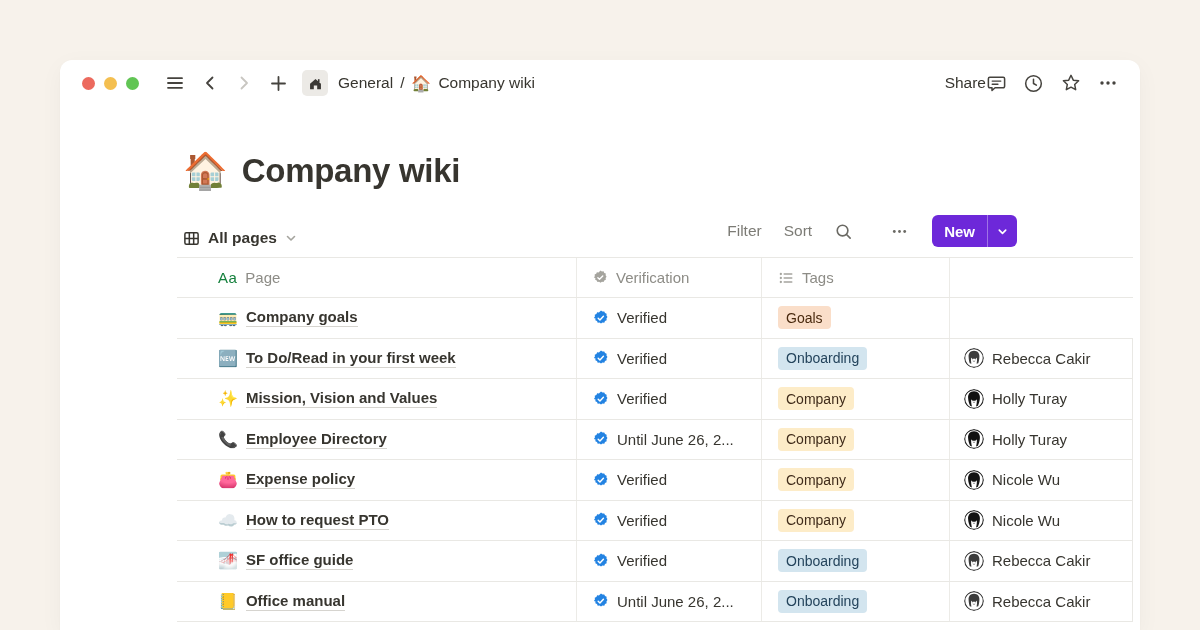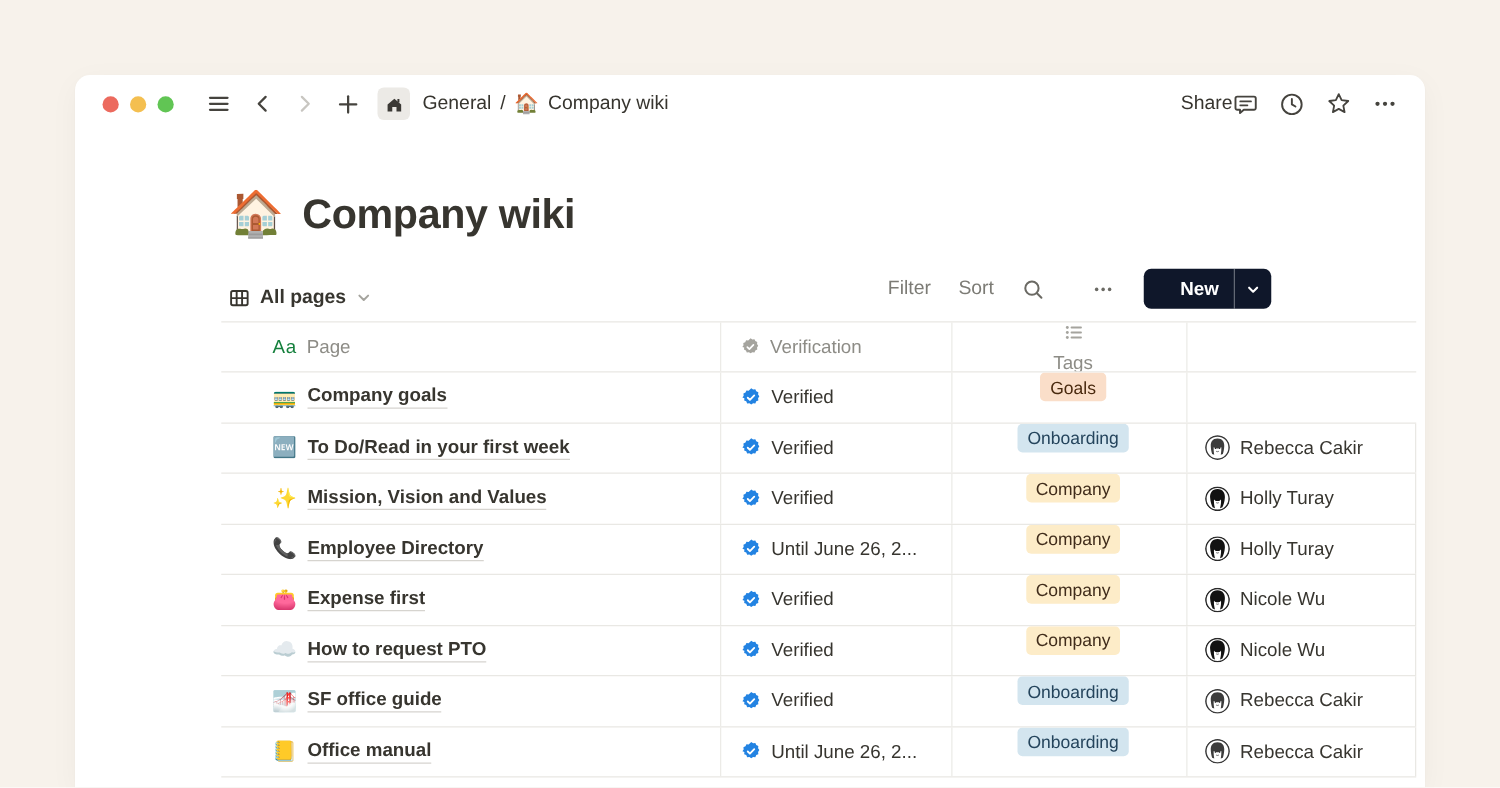--- a/index.html
+++ b/index.html
@@ -43,41 +43,41 @@
   
   .view-toolbar {
     width:840px; display:flex; align-items:flex-end;
     margin-top:24px; padding-left:6px; height:33px;
   }
   .view-switcher { display:flex; align-items:center; gap:8px; cursor:pointer; }
   .view-label { font-size:15.5px; font-weight:700; }
   .toolbar-right { margin-left:auto; display:flex; align-items:center; gap:22px; }
   .tb-text-btn { font-size:15.5px; color:#7C7B75; cursor:pointer; }
   .new-btn {
-    display:flex; align-items:stretch; background:#0f172a; border-radius:6px;
-    overflow:hidden; height:32px; cursor:pointer; margin-left:2px;padding-left:17px;
+    display:flex; align-items:stretch; background:#6d28d9; border-radius:6px;
+    overflow:hidden; height:32px; cursor:pointer; margin-left:2px;
   }
   .new-btn-main {
     color:#fff; font-size:15px; font-weight:600; display:flex; align-items:center;
     padding:0 12px;
   }
   .new-btn-divider { width:1px; background:rgba(255,255,255,0.35); }
   .new-btn-chevron { display:flex; align-items:center; padding:0 9px; }
   
   .table { width:956px; margin-top:10px; font-size:15px; }
   .t-row { display:flex; border-bottom:1px solid #E9E8E4; }
   .t-head { border-top:1px solid #E9E8E4; color:#8D8C86; height:41px; }
   .t-body-row { height:40.5px; }
   .t-cell {
     display:flex; align-items:center; gap:8px; border-right:1px solid #ECEBE7;
     padding:0 10px 0 16px; overflow:hidden; white-space:nowrap; cursor:pointer;
   }
   .col-page { width:400px; padding-left:41px; }
   .col-verif { width:185px; }
-  .col-tags { width:188px;flex-direction:column; }
+  .col-tags { width:188px; }
   .col-owner { width:183px; padding-left:14px; }
   .head-aa { font-size:15px; color:#15803d; letter-spacing:0.5px; }
   .page-link {
     font-weight:600; color:#37352F; border-bottom:1px solid #D6D4CF;
     padding-bottom:1px; cursor:pointer; overflow:hidden; text-overflow:ellipsis;
   }
   .cell-emoji { font-size:16px; flex:none; }
   .tag-pill {
     display:inline-block; padding:2.5px 8px; border-radius:4px; font-size:14px;
     line-height:1.3;
@@ -374,21 +374,21 @@
                   <path d="M9.2 13.2c.5.35 1.1.35 1.6 0" stroke="#111" stroke-width="0.5" fill="none" stroke-linecap="round"></path>
                 </svg>
 </span>
       <span>Holly Turay</span>
     </div>
   </div>
 
   <div class="t-row t-body-row">
     <div class="t-cell col-page">
       <span class="cell-emoji">👛</span>
-      <span class="page-link">Expense first</span>
+      <span class="page-link">Expense policy</span>
     </div>
     <div class="t-cell col-verif">
       <span>
         <svg width="16" height="16" viewBox="0 0 24 24">
                   <path d="M12 .9l2.2 1.5 2.7-.3 1.1 2.5 2.5 1.1-.3 2.7 1.5 2.2-1.5 2.2.3 2.7-2.5 1.1-1.1 2.5-2.7-.3-2.2 1.5-2.2-1.5-2.7.3-1.1-2.5-2.5-1.1.3-2.7L1.4 12l1.5-2.2-.3-2.7 2.5-1.1 1.1-2.5 2.7.3z" fill="#2383E2"></path>
                   <path d="M7.8 12.3l2.6 2.6 5.2-5.4" stroke="#fff" stroke-width="2.2" fill="none" stroke-linecap="round" stroke-linejoin="round"></path>
                 </svg>
       </span>
       <span class="verif-label">Verified</span>
     </div>

